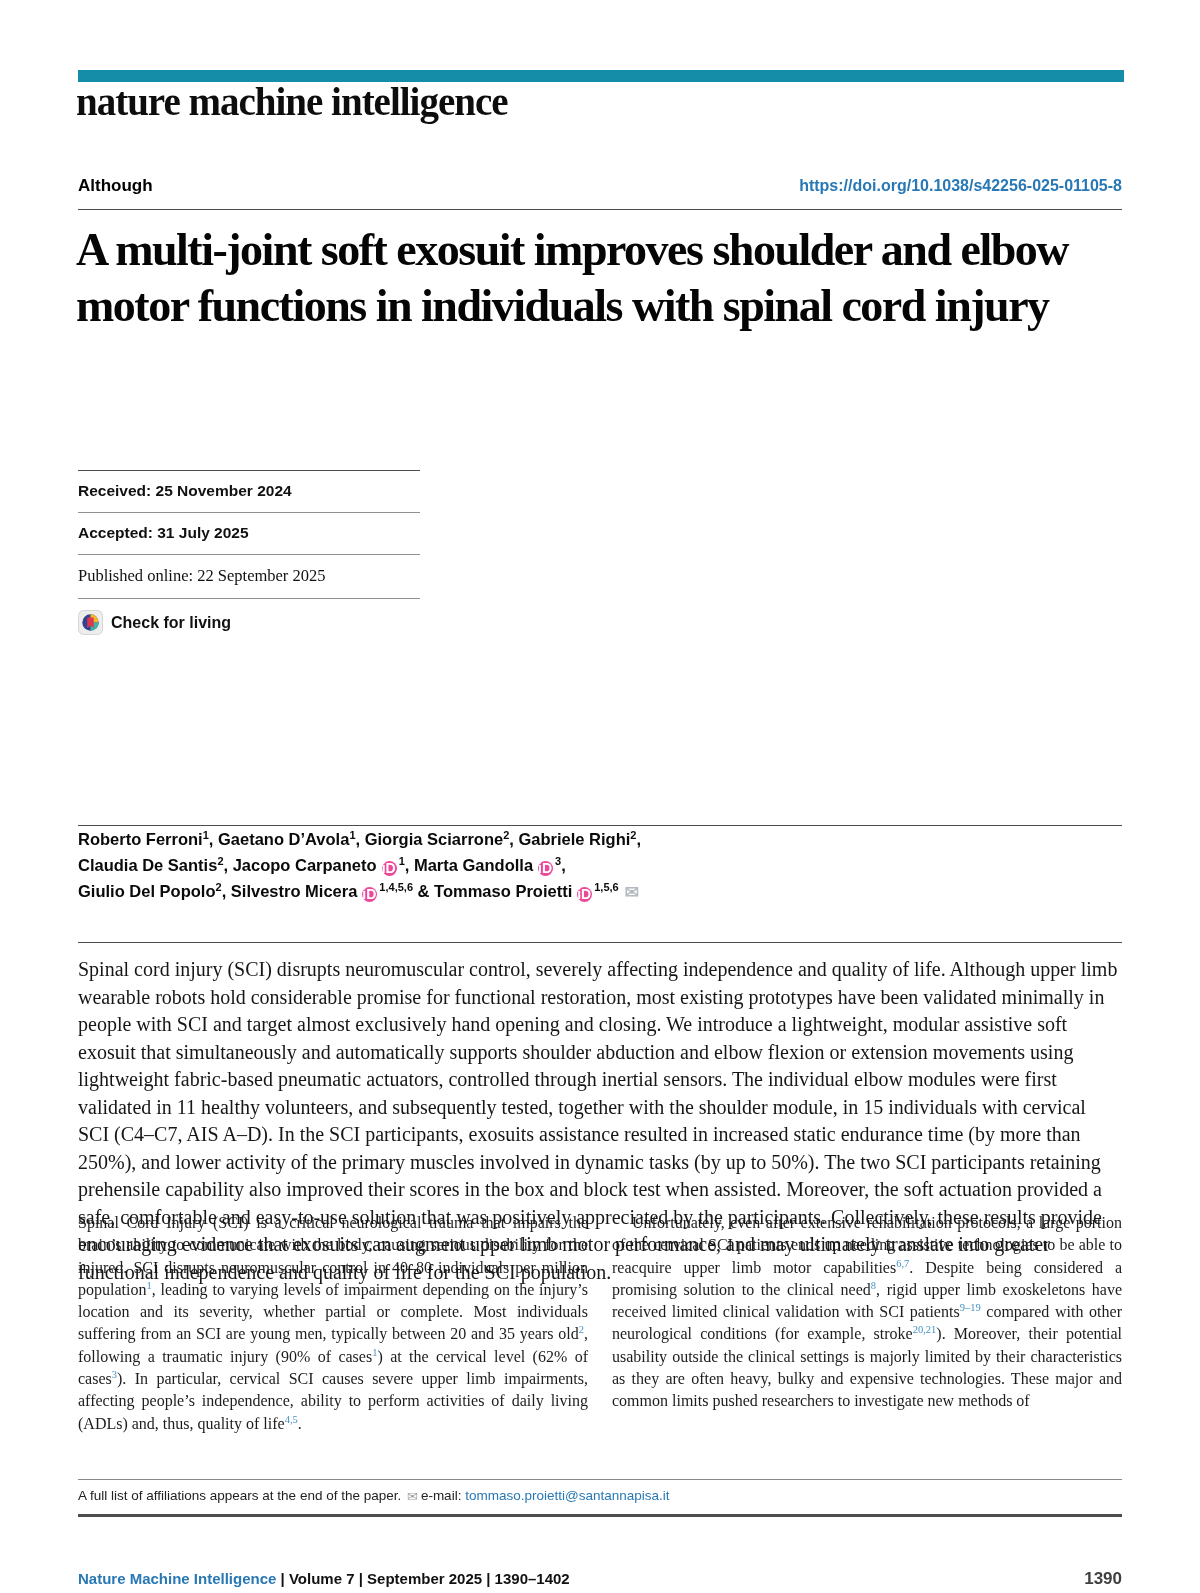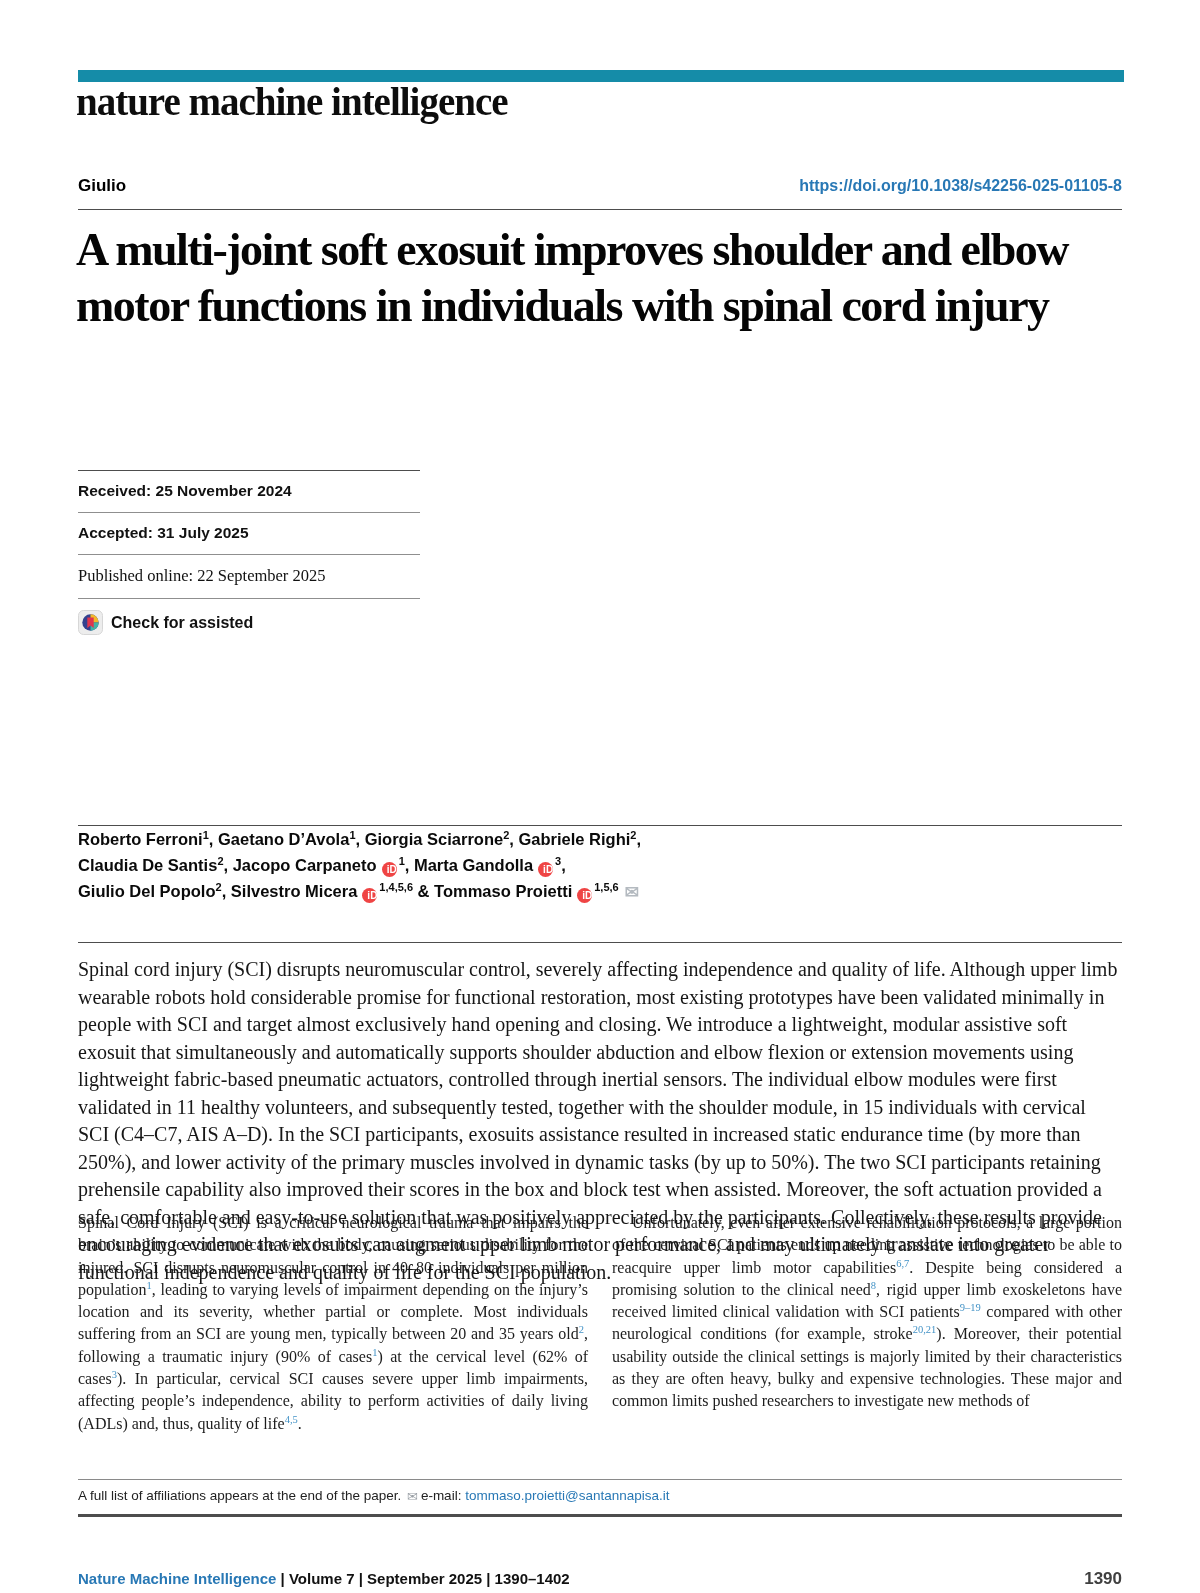--- a/index.html
+++ b/index.html
@@ -59,22 +59,22 @@
   .body-cols {
     position: absolute; left: 78px; top: 1212px; width: 1044px;
     display: flex; gap: 24px;
   }
   .col { flex: 1 1 0; font-family: "Liberation Serif", serif; font-size: 16px; line-height: 22.3px; color: #1c1c1c; text-align: justify; }
   .col p.indent { text-indent: 20px; }
   sup { line-height: 0; vertical-align: super; font-size: 10.5px; }
   sup.ref { color: var(--ref, #4292c6); font-weight: 400; cursor: pointer; }
   .icon-orcid {
     display: inline-block; width: 15px; height: 15px; border-radius: 50%;
-    background: #ef4444; color: #fff; font-family: "Liberation Sans", sans-serif;
-    font-size: 10px; font-weight: 700; line-height: 15px; text-align: right;
+    background: #ec4899; color: #fff; font-family: "Liberation Sans", sans-serif;
+    font-size: 14px; font-weight: 700; line-height: 15px; text-align: left;
     margin: 0 2px 0 5px; vertical-align: -2px; font-style: normal;
   }
   .icon-envelope { color: #b4bac0; font-size: 17px; margin-left: 6px; vertical-align: -1px; }
   .link { color: var(--link, #2878b5); cursor: pointer; }
   .footer-note {
     position: absolute; left: 78px; top: 1479px; width: 1044px;
     border-top: 1px solid #8a8a8a; padding-top: 8px;
     font-size: 13.5px; color: #222;
   }
   .footer-note .icon-envelope { font-size: 13px; color: #9aa0a6; margin: 0 3px 0 2px; }
@@ -90,42 +90,42 @@
 </head>
 <body>
 
 <div class="page">
 
   <div class="topbar"></div>
 
   <div class="journal-name">nature machine intelligence</div>
 
   <div class="article-row">
-    <span class="article-label">Giulio</span>
+    <span class="article-label">Although</span>
     <a class="doi-link">https://doi.org/10.1038/s42256-025-01105-8</a>
   </div>
 
   <h1 class="title">A multi-joint soft exosuit improves shoulder and elbow motor functions in individuals with spinal cord injury</h1>
 
   <div class="meta">
     <div class="sidebar">
       <div class="sidebar-row first">Received: 25 November 2024</div>
       <div class="sidebar-row">Accepted: 31 July 2025</div>
       <div class="sidebar-row serif">Published online: 22 September 2025</div>
       <div class="sidebar-row updates">
         <span class="crossmark">
           <svg width="25" height="25" viewBox="0 0 25 25">
             <rect x="0.5" y="0.5" width="24" height="24" rx="5" fill="#ededed" stroke="#d7d7d7"></rect>
             <circle cx="12.5" cy="12.5" r="8.2" fill="#33418f"></circle>
             <path d="M12.5 4.3 a8.2 8.2 0 0 1 8.2 8.2 l-8.2 0 z" fill="#f3b929"></path>
             <path d="M20.7 12.5 a8.2 8.2 0 0 1 -8.2 8.2 l0 -8.2 z" fill="#44b3a6"></path>
             <path d="M9.3 7.5 h6.4 v10.6 l-3.2-2.7 -3.2 2.7 z" fill="#e0354e"></path>
           </svg>
         </span>
-        <span>Check for assisted</span>
+        <span>Check for living</span>
       </div>
     </div>
 
     <div class="meta-right">
       <div class="authors"><span>Roberto Ferroni</span><sup>1</sup><span>, Gaetano D’Avola</span><sup>1</sup><span>, Giorgia Sciarrone</span><sup>2</sup><span>, Gabriele Righi</span><sup>2</sup><span>,</span><br><span>Claudia De Santis</span><sup>2</sup><span>, Jacopo Carpaneto</span><span class="icon-orcid">iD</span><sup>1</sup><span>, Marta Gandolla</span><span class="icon-orcid">iD</span><sup>3</sup><span>,</span><br><span>Giulio Del Popolo</span><sup>2</sup><span>, Silvestro Micera</span><span class="icon-orcid">iD</span><sup>1,4,5,6</sup><span> &amp; Tommaso Proietti</span><span class="icon-orcid">iD</span><sup>1,5,6</sup><span class="icon-envelope">✉</span></div>
       <div class="abstract">Spinal cord injury (SCI) disrupts neuromuscular control, severely affecting independence and quality of life. Although upper limb wearable robots hold considerable promise for functional restoration, most existing prototypes have been validated minimally in people with SCI and target almost exclusively hand opening and closing. We introduce a lightweight, modular assistive soft exosuit that simultaneously and automatically supports shoulder abduction and elbow flexion or extension movements using lightweight fabric-based pneumatic actuators, controlled through inertial sensors. The individual elbow modules were first validated in 11 healthy volunteers, and subsequently tested, together with the shoulder module, in 15 individuals with cervical SCI (C4–C7, AIS A–D). In the SCI participants, exosuits assistance resulted in increased static endurance time (by more than 250%), and lower activity of the primary muscles involved in dynamic tasks (by up to 50%). The two SCI participants retaining prehensile capability also improved their scores in the box and block test when assisted. Moreover, the soft actuation provided a safe, comfortable and easy-to-use solution that was positively appreciated by the participants. Collectively, these results provide encouraging evidence that exosuits can augment upper limb motor performance, and may ultimately translate into greater functional independence and quality of life for the SCI population.</div>
     </div>
   </div>
 
   <div class="body-cols">

